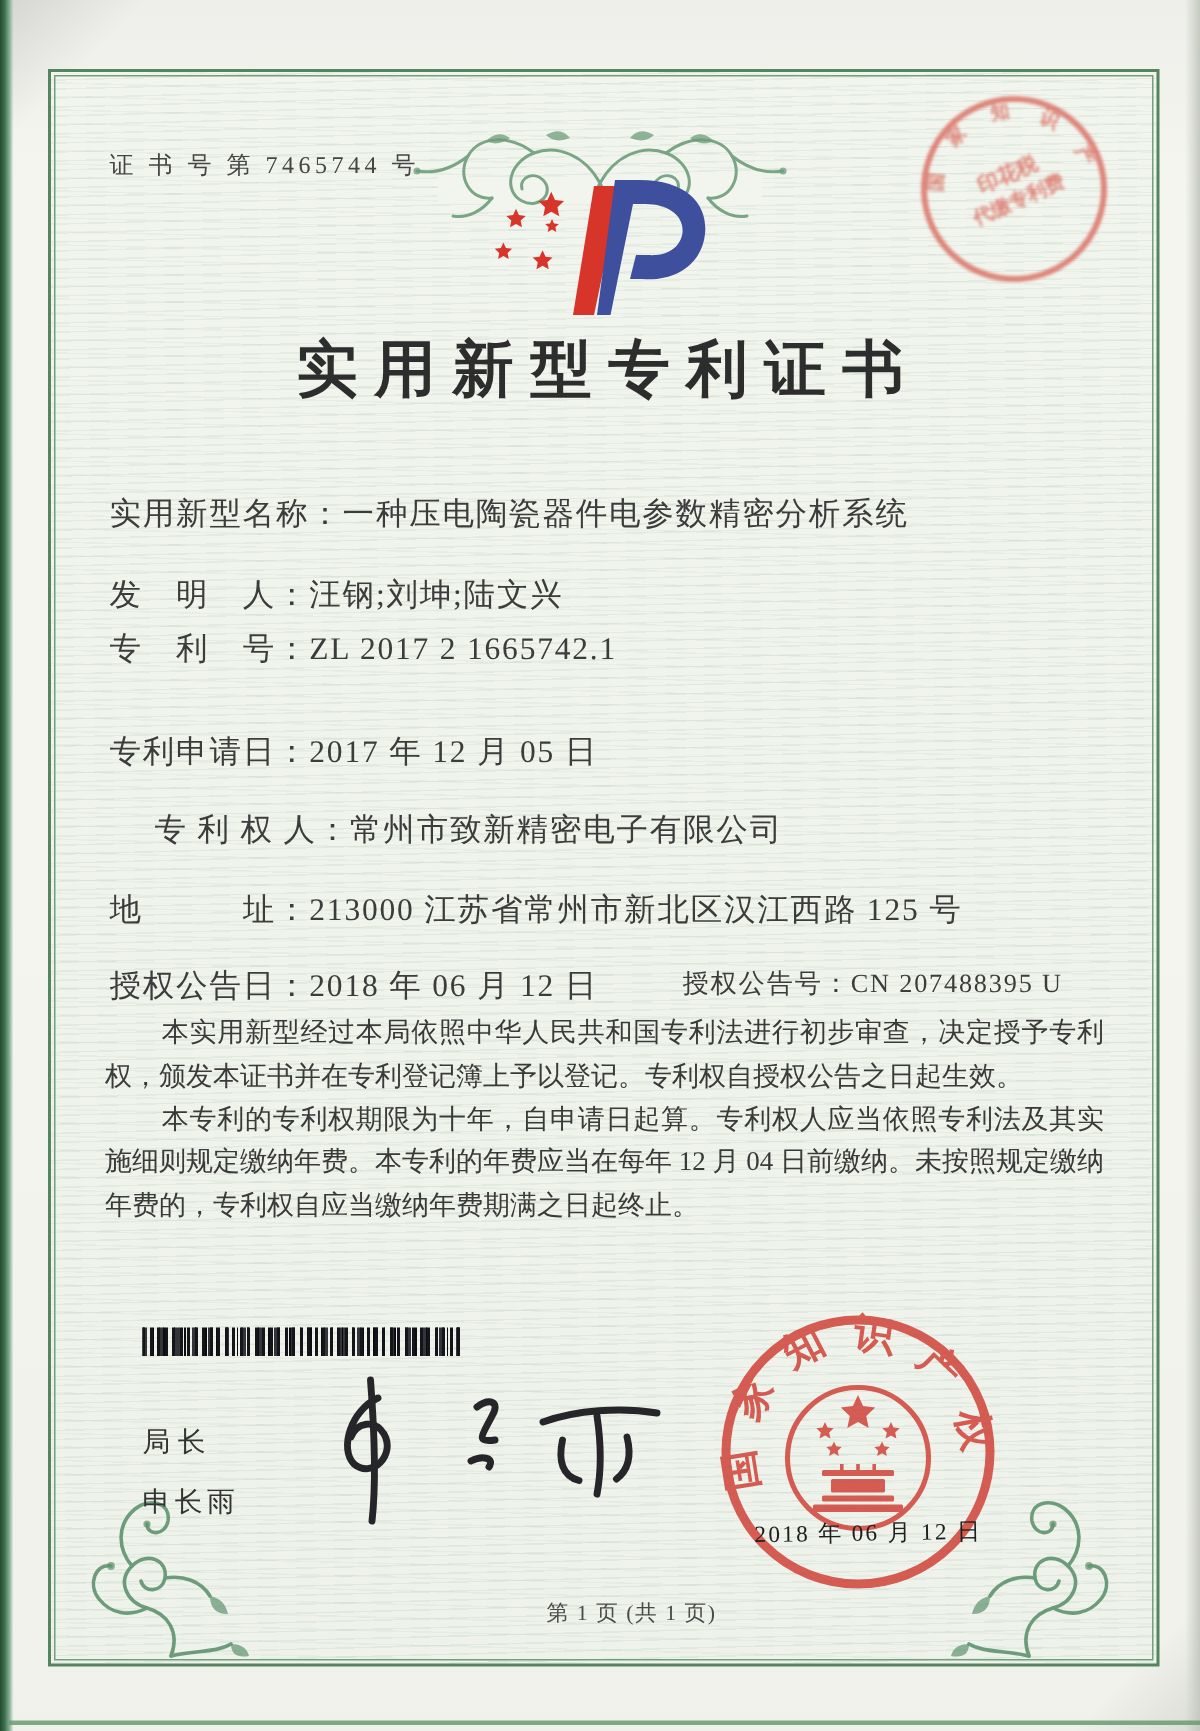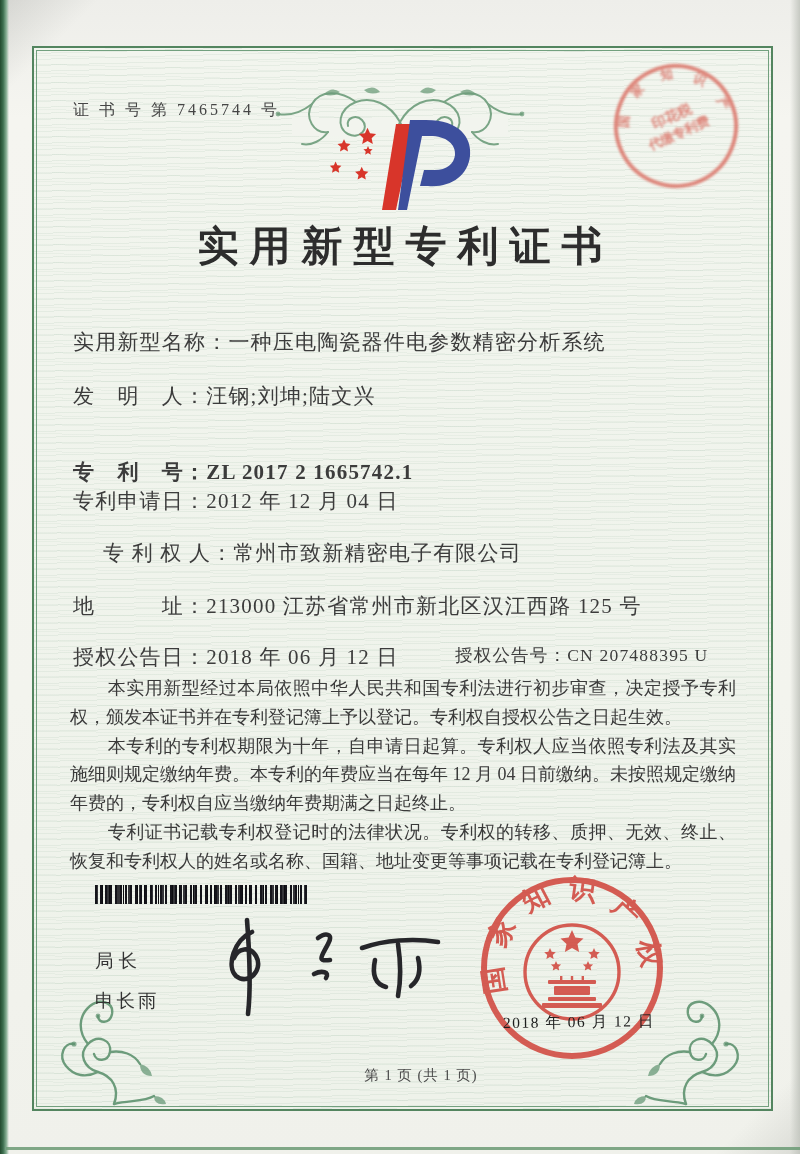--- a/index.html
+++ b/index.html
@@ -38,21 +38,21 @@
   .corner-br{left:632px;top:992px;transform:scaleX(-1);}
 
   .cert-no{position:absolute;left:73px;top:100px;font-size:16px;color:#454545;letter-spacing:3px;}
 
   .logo{position:absolute;left:322px;top:114px;width:156px;height:104px;}
 
   .title{position:absolute;left:0;right:0;top:219px;text-align:center;
     font-size:41px;font-weight:700;color:#2d2d2d;letter-spacing:11px;text-indent:11px;}
 
   .field-row{position:absolute;left:73px;font-size:21px;color:#3c3c3c;letter-spacing:1.2px;white-space:nowrap;}
-  .fr0{top:328px;} .fr1{top:382px;} .fr2{top:458px;font-weight:bold;} .fr3{top:487px;}
+  .fr0{top:328px;} .fr1{top:382px;} .fr2{top:418px;} .fr3{top:487px;}
   .fr4{top:539px;margin-left:30px;} .fr5{top:592px;} .fr6{top:643px;}
   .field-row .lbl{color:#3c3c3c;}
   .grant-no{position:absolute;left:455px;top:643px;font-size:17.5px;color:#3c3c3c;letter-spacing:1.2px;white-space:nowrap;}
 
   .paras{position:absolute;left:70px;top:674px;width:666px;font-size:18px;line-height:28.8px;
     color:#3a3a3a;text-align:justify;}
   .paras p{margin:0;text-indent:2.1em;}
 
   .barcode{position:absolute;left:95px;top:885px;width:212px;height:19px;
     background:
@@ -150,30 +150,29 @@
     <path d="M46,62 l2.4,5.2 5.7,.7 -4.2,3.9 1.1,5.6 -5,-2.8 -5,2.8 1.1,-5.6 -4.2,-3.9 5.7,-.7z" transform="translate(2,2) scale(.82)"></path>
     <path d="M56,40 l1.8,3.9 4.3,.5 -3.1,2.9 .8,4.2 -3.8,-2.1 -3.8,2.1 .8,-4.2 -3.1,-2.9 4.3,-.5z" transform="translate(4,2) scale(.75)"></path>
   </g>
 </svg>
 
 <div class="title">实用新型专利证书</div>
 
 <div class="field-row fr0"><span class="lbl">实用新型名称：</span><span class="val">一种压电陶瓷器件电参数精密分析系统</span></div>
 <div class="field-row fr1"><span class="lbl">发　明　人：</span><span class="val">汪钢;刘坤;陆文兴</span></div>
 <div class="field-row fr2"><span class="lbl">专　利　号：</span><span class="val">ZL 2017 2 1665742.1</span></div>
-<div class="field-row fr3"><span class="lbl">专利申请日：</span><span class="val">2012 年 12 月 04 日</span></div>
+<div class="field-row fr3"><span class="lbl">专利申请日：</span><span class="val">2017 年 12 月 05 日</span></div>
 <div class="field-row fr4"><span class="lbl">专 利 权 人：</span><span class="val">常州市致新精密电子有限公司</span></div>
 <div class="field-row fr5"><span class="lbl">地　　　址：</span><span class="val">213000 江苏省常州市新北区汉江西路 125 号</span></div>
 <div class="field-row fr6"><span class="lbl">授权公告日：</span><span class="val">2018 年 06 月 12 日</span></div>
 <div class="grant-no"><span class="lbl">授权公告号：</span><span class="val">CN 207488395 U</span></div>
 
 <div class="paras">
   <p>本实用新型经过本局依照中华人民共和国专利法进行初步审查，决定授予专利权，颁发本证书并在专利登记簿上予以登记。专利权自授权公告之日起生效。</p>
   <p>本专利的专利权期限为十年，自申请日起算。专利权人应当依照专利法及其实施细则规定缴纳年费。本专利的年费应当在每年 12 月 04 日前缴纳。未按照规定缴纳年费的，专利权自应当缴纳年费期满之日起终止。</p>
-  <p>专利证书记载专利权登记时的法律状况。专利权的转移、质押、无效、终止、恢复和专利权人的姓名或名称、国籍、地址变更等事项记载在专利登记簿上。</p>
 </div>
 
 <div class="barcode"></div>
 
 <div class="signer-title">局长</div>
 <div class="signer-name">申长雨</div>
 
 <svg class="signature" viewBox="0 0 240 104">
   <g fill="none" stroke="#26262a" stroke-width="4.6" stroke-linecap="round">
     <path d="M40,16 C22,24 14,50 24,60 C36,70 52,54 44,40 C38,30 26,32 22,42"></path>

